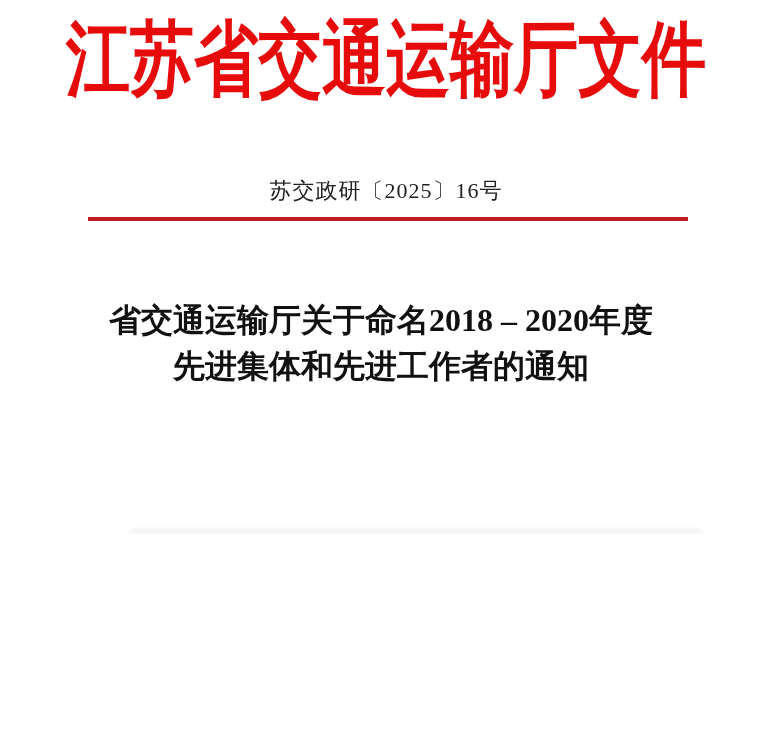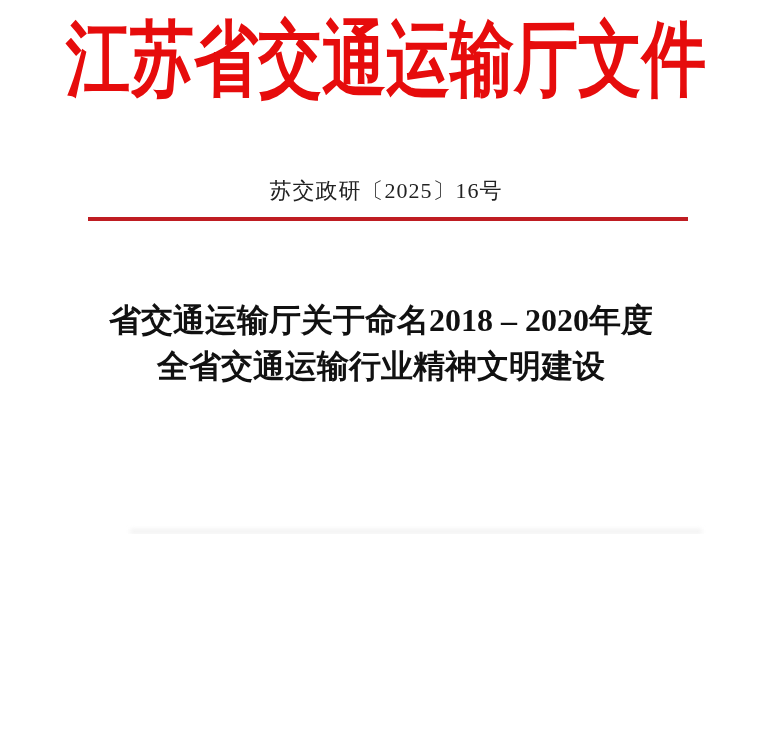--- a/index.html
+++ b/index.html
@@ -102,19 +102,19 @@
 <div class="page">
 
   <div class="letterhead">江苏省交通运输厅文件</div>
 
   <div class="doc-no">苏交政研〔2025〕16号</div>
 
   <div class="divider"></div>
 
   <div class="notice-title">
     <div class="title-line">省交通运输厅关于命名2018 – 2020年度</div>
-    <div class="title-line">全省交通运输行业精神文明建设</div>
+    <div class="title-line">先进集体和先进工作者的通知</div>
   </div>
 
 
   <div class="cutoff-artifact"></div>
 
 </div>
 
 </body></html>

